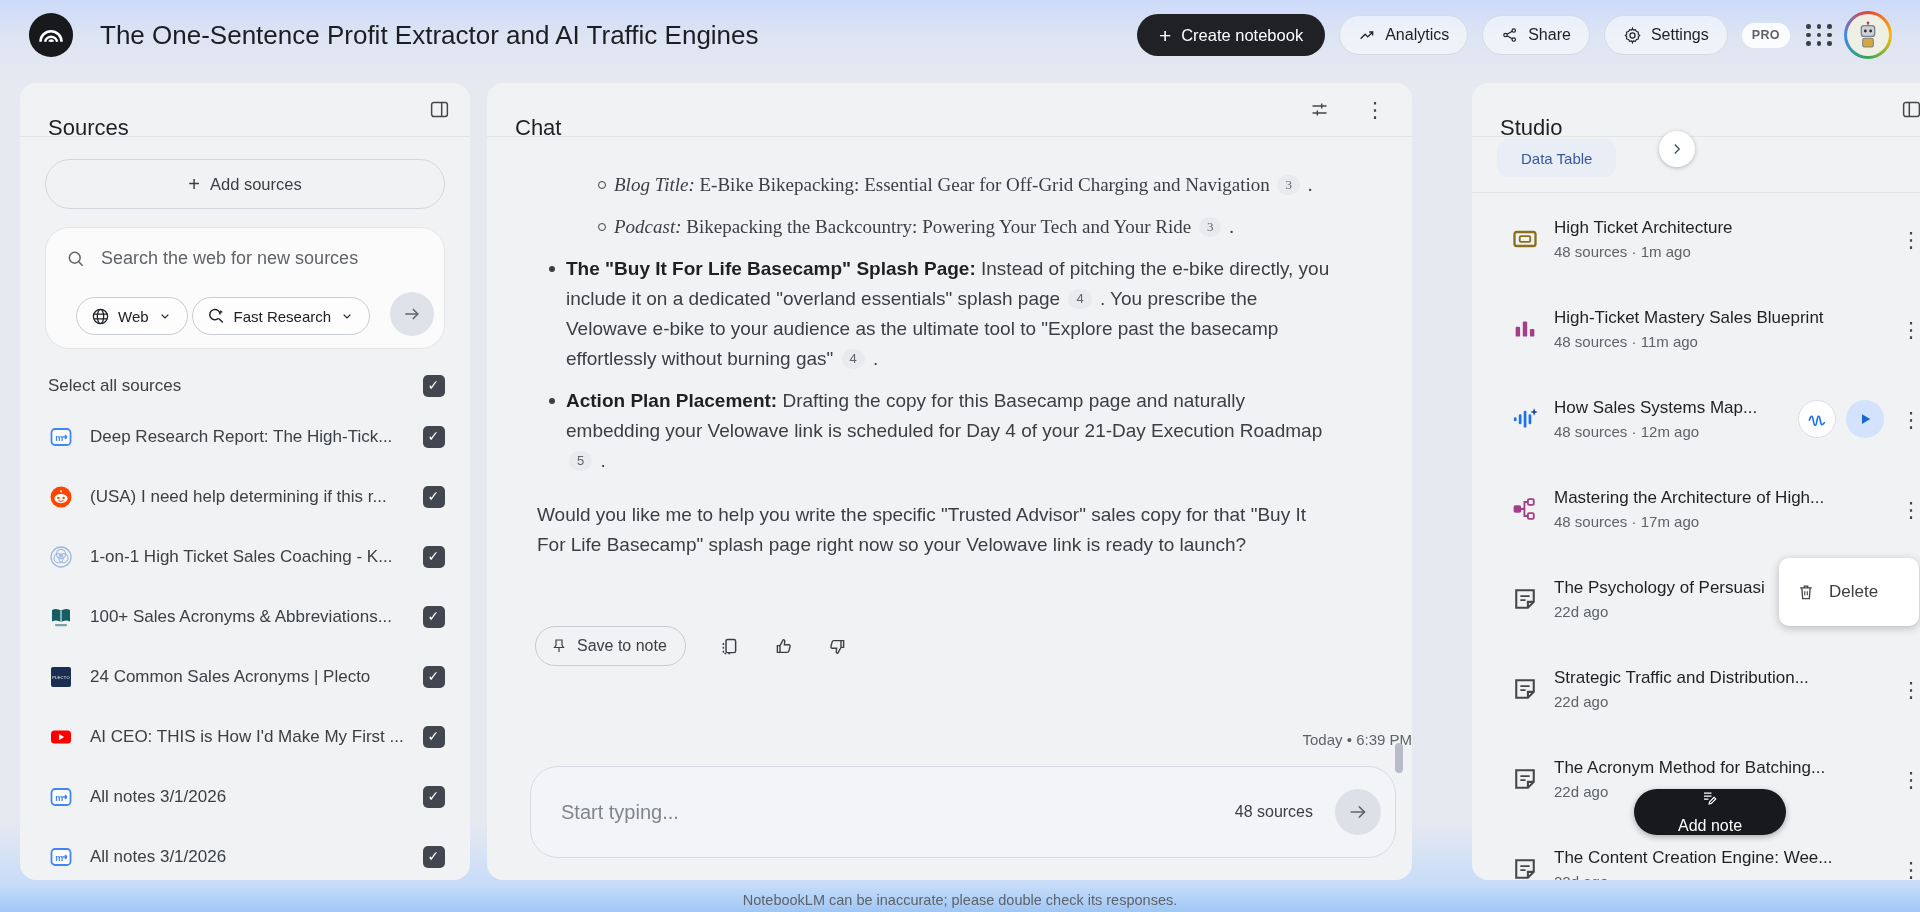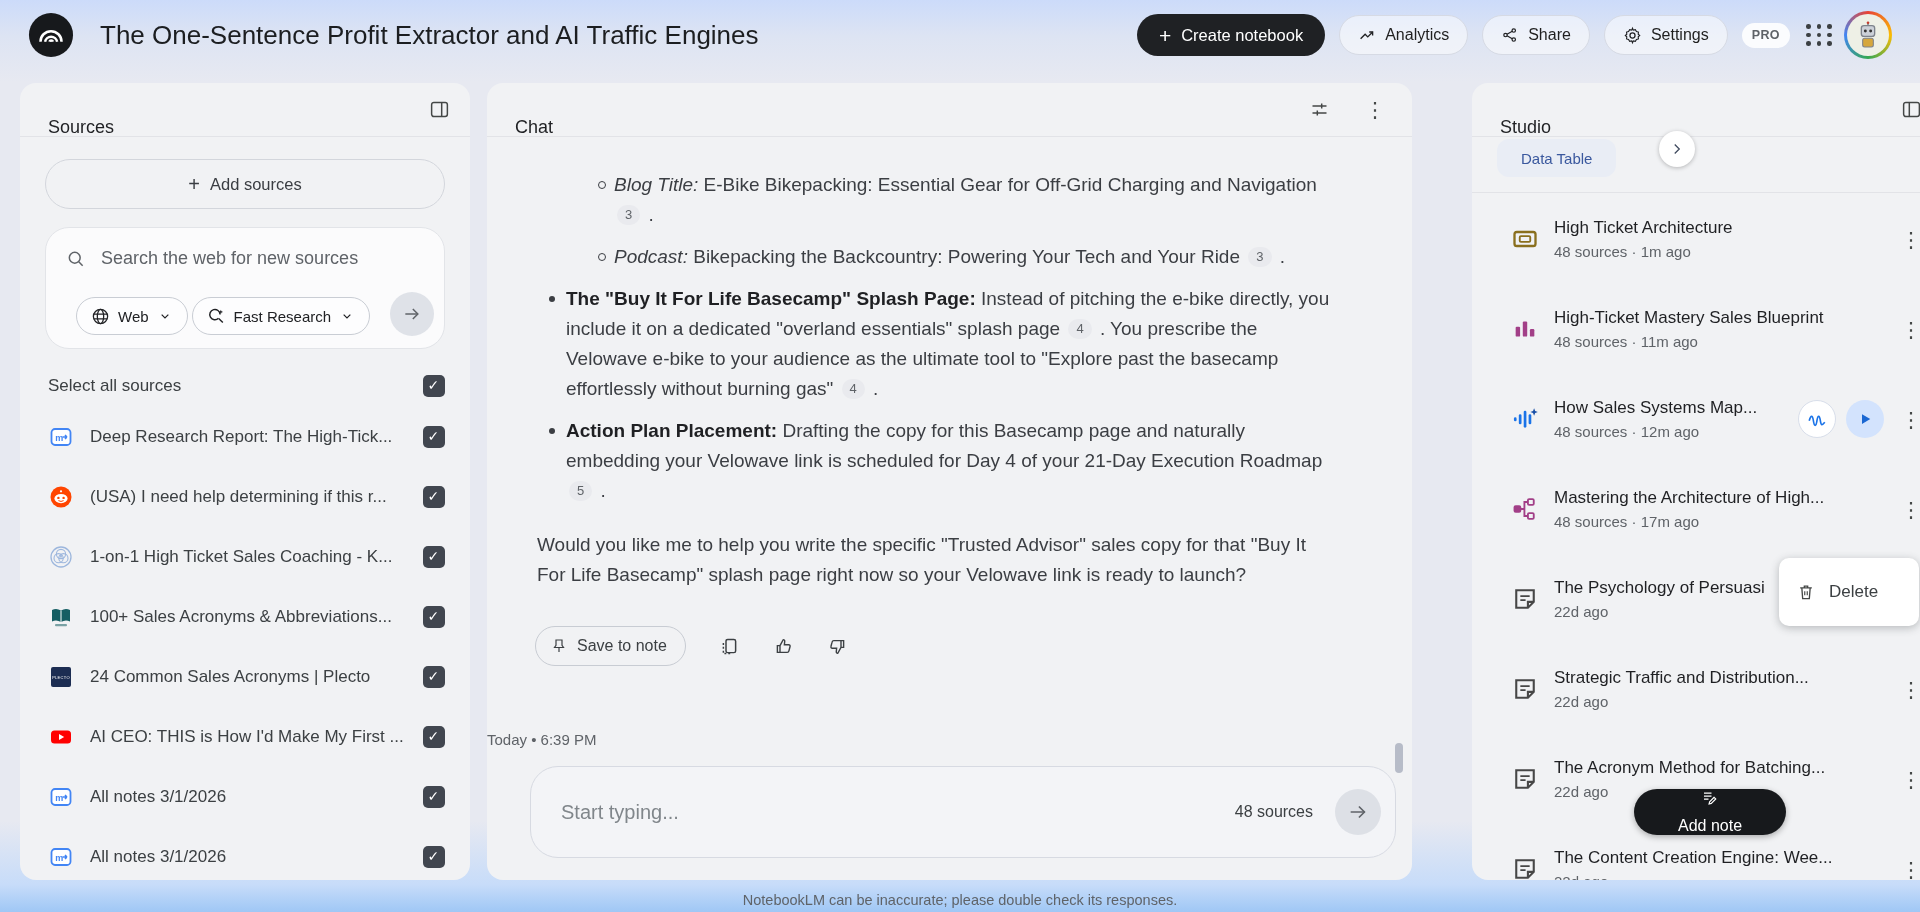--- a/index.html
+++ b/index.html
@@ -24,21 +24,21 @@
   .apps-grid i { width:4.5px; height:4.5px; border-radius:50%; background:#3c4043; }
   .avatar { width:48px; height:48px; border-radius:50%; padding:3px; background:conic-gradient(#e94335,#fbbc04,#34a853,#4285f4,#e94335); cursor:pointer; }
   .avatar-inner { width:100%; height:100%; border-radius:50%; background:#eef0e6; display:flex; align-items:center; justify-content:center; overflow:hidden; }
 
   
   .panel { position:absolute; top:83px; height:797px; background:#f1f2f4; border-radius:16px; overflow:hidden; }
   #sources-panel { left:20px;  width:450px; }
   #chat-panel    { left:487px; width:925px; }
   #studio-panel  { left:1472px; width:470px; }
   .panel-head { height:54px; display:flex; align-items:center; padding:0 20px 0 28px; border-bottom:1px solid #e2e3e7; }
-  .panel-title { font-size:18px; color:#1f2023;margin-top:36px; }
+  .panel-title { font-size:22px; color:#1f2023;margin-top:36px; }
   .head-actions { margin-left:auto; display:flex; gap:28px; align-items:center; }
   .icon-btn { background:none; border:none; cursor:pointer; display:flex; align-items:center; justify-content:center; }
 
   
   .add-sources-btn { margin:22px 25px 0; width:400px; height:50px; border:1px solid #d3d6dc; border-radius:25px; display:flex; align-items:center; justify-content:center; gap:10px; font-size:16.5px; color:#3a3d42; background:transparent; cursor:pointer; }
   .add-sources-btn .plus { font-size:20px; color:#3a3d42; }
   .search-card { margin:18px 25px 0; width:400px; height:122px; background:#fbfbfc; border:1px solid #e2e4e8; border-radius:24px; position:relative; padding:20px 18px 0 20px; }
   .search-row { display:flex; align-items:center; gap:15px; }
   .search-row input { border:none; outline:none; background:transparent; font-size:18px; flex:1; color:#0c4a6e; }
   .search-row input::placeholder { color:#5f6368; }
@@ -51,28 +51,28 @@
   #source-list { margin-top:10px; }
   .source-row { height:60px; display:flex; align-items:center; padding:0 25px 0 28px; cursor:pointer; }
   .source-icon { width:26px; height:26px; flex:none; display:flex; align-items:center; justify-content:center; }
   .source-title { margin-left:16px; margin-right:10px; font-size:17px; color:#3c4043; white-space:nowrap; overflow:hidden; }
 
   
   .chat-body { position:absolute; top:87px; left:50px; width:800px; font-size:19px; line-height:30px; color:#3b3e43; }
   .blk { position:relative; margin-bottom:12px; }
   .blk.bullet { padding-left:29px; }
   .blk.bullet > .mark { position:absolute; left:12px; top:12px; width:6px; height:6px; border-radius:50%; background:#3b3e43; }
-  .blk.sub { padding-left:77px; }
+  .blk.sub { padding-left:77px;font-family:Liberation Serif, serif; }
   .blk.sub > .mark { position:absolute; left:61px; top:10.5px; width:8px; height:8px; border-radius:50%; border:1.6px solid #3b3e43; background:transparent; }
   .blk.para { padding-left:0; margin-top:24px; }
   .blk b { color:#1f2023; }
   .cite { display:inline-block; background:#e9eaee; color:#5f6368; border-radius:10px; font-size:13px; line-height:20px; padding:0 8px; vertical-align:2px; margin:0 3px; cursor:pointer; }
   .save-row { position:absolute; top:543px; left:48px; display:flex; align-items:center; gap:33px; }
   .save-pill { height:40px; padding:0 18px 0 14px; border:1px solid #c8ccd3; border-radius:20px; background:transparent; display:flex; align-items:center; gap:9px; font-size:16px; color:#3c4043; cursor:pointer; }
-  .today { position:absolute; top:648px; left:0; width:100%; text-align:left; font-size:15px; color:#5f6368; }
+  .today { position:absolute; top:648px; left:0; width:100%; text-align:right; font-size:15px; color:#5f6368; }
   .chat-input { position:absolute; left:43px; top:683px; width:866px; height:92px; border:1.5px solid #d7dae2; border-radius:28px; display:flex; align-items:center; padding:0 14px 0 30px; background:#f3f4f7; }
   .chat-input input { flex:1; border:none; background:none; outline:none; font-size:20px; color:#15803d; }
   .chat-input input::placeholder { color:#80868b; }
   .src-count { font-size:16px; color:#3c4043; margin-right:22px; white-space:nowrap; }
   .send-btn { width:46px; height:46px; border-radius:50%; background:#dde0e6; border:none; display:flex; align-items:center; justify-content:center; cursor:pointer; flex:none; }
   .chat-scroll-thumb { position:absolute; right:9px; top:660px; width:8px; height:30px; border-radius:4px; background:#b7bcc8; }
 
   
   .chip-strip { position:relative; height:56px; border-bottom:1px solid #e2e3e7; }
   .data-chip { position:absolute; left:25px; top:2px; height:38px; padding:0 24px; background:#e9edf5; border-radius:12px; display:flex; align-items:center; font-size:15px; color:#3a589e; cursor:pointer; }

